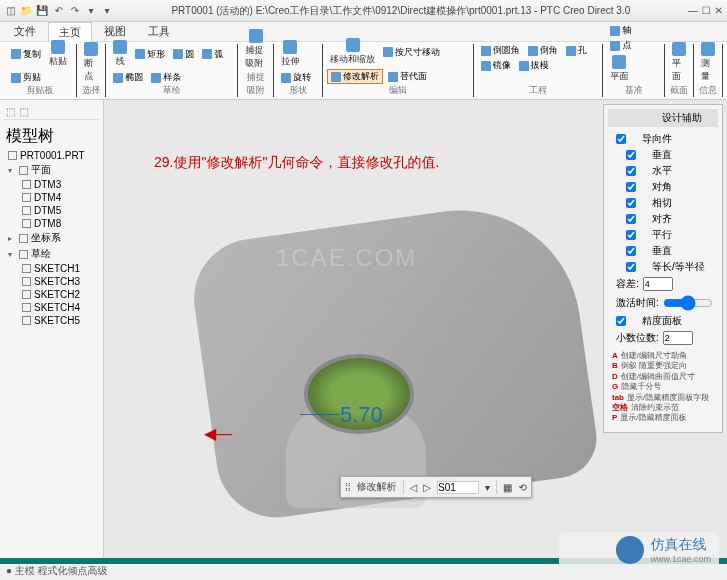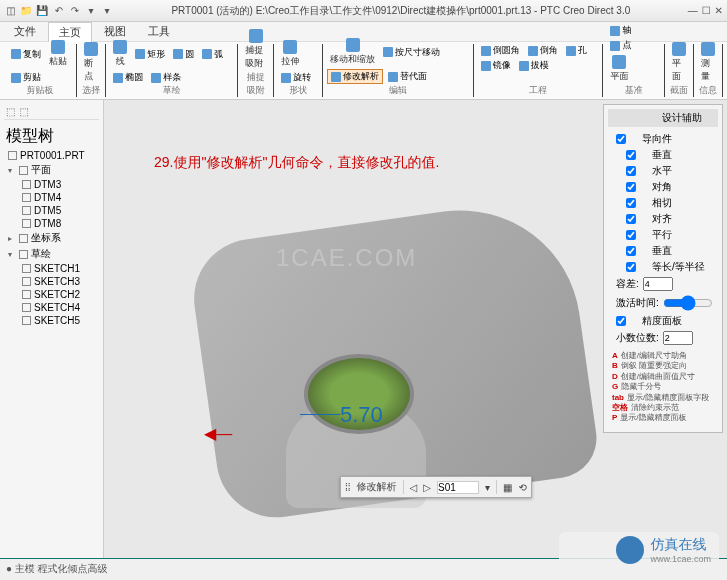--- a/index.html
+++ b/index.html
@@ -52,21 +52,21 @@
 .side-panel { position: absolute; top: 4px; right: 4px; width: 120px; background: #f4f4f4; border: 1px solid #bbb; padding: 4px; font-size: 10px; }
 .side-panel .hdr { background: #e0e0e0; padding: 2px 16px; font-size: 10px; margin-bottom: 4px; text-align: right; }
 .side-panel .chk { display: flex; align-items: center; gap: 16px; padding: 1px 0 1px 8px; }
 .side-panel .chk input { width: 10px; height: 10px; }
 .side-panel .row { display: flex; align-items: center; gap: 4px; padding: 2px 0 2px 8px; }
 .side-panel .row input[type=text] { width: 30px; font-size: 9px; }
 .side-panel .hints { padding: 4px; font-size: 8px; color: #555; line-height: 1.3; }
 .side-panel .hints div { display: flex; gap: 3px; }
 .side-panel .hints .key { color: #c00; font-weight: bold; }
 
-.statusbar { height: 20px; background: #f0f0f0; border-top: 1px solid #0f766e; display: flex; align-items: center; padding: 0 6px; font-size: 10px; color: #555; }
+.statusbar { height: 20px; background: #f0f0f0; border-top: 6px solid #0f766e; display: flex; align-items: center; padding: 0 6px; font-size: 10px; color: #555; }
 
 .badge { position: absolute; bottom: 8px; right: 8px; width: 160px; height: 40px; background: rgba(240,240,240,0.85); border-radius: 6px; display: flex; justify-content: flex-end; padding: 4px 8px; font-size: 14px; color: #3a7cb8; }
 .badge .circ { width: 28px; height: 28px; border-radius: 50%; background: #3a7cb8; margin-right: 6px; }
 
 
 .shape1 { position: absolute; top: 120px; left: 100px; width: 380px; height: 280px; background: linear-gradient(135deg,#b8b8b8,#9a9a9a); border-radius: 60px 120px 40px 60px; transform: rotate(-8deg); }
 .hole { position: absolute; top: 254px; left: 200px; width: 110px; height: 80px; background: radial-gradient(ellipse,#7aa84a 40%,#5a7838 70%); border-radius: 50%; border: 4px solid #888; }
 .cyl { position: absolute; top: 298px; left: 182px; width: 140px; height: 110px; background: rgba(200,200,200,0.5); border-radius: 50% 50% 12px 12px; }
 </style>
 </head>

